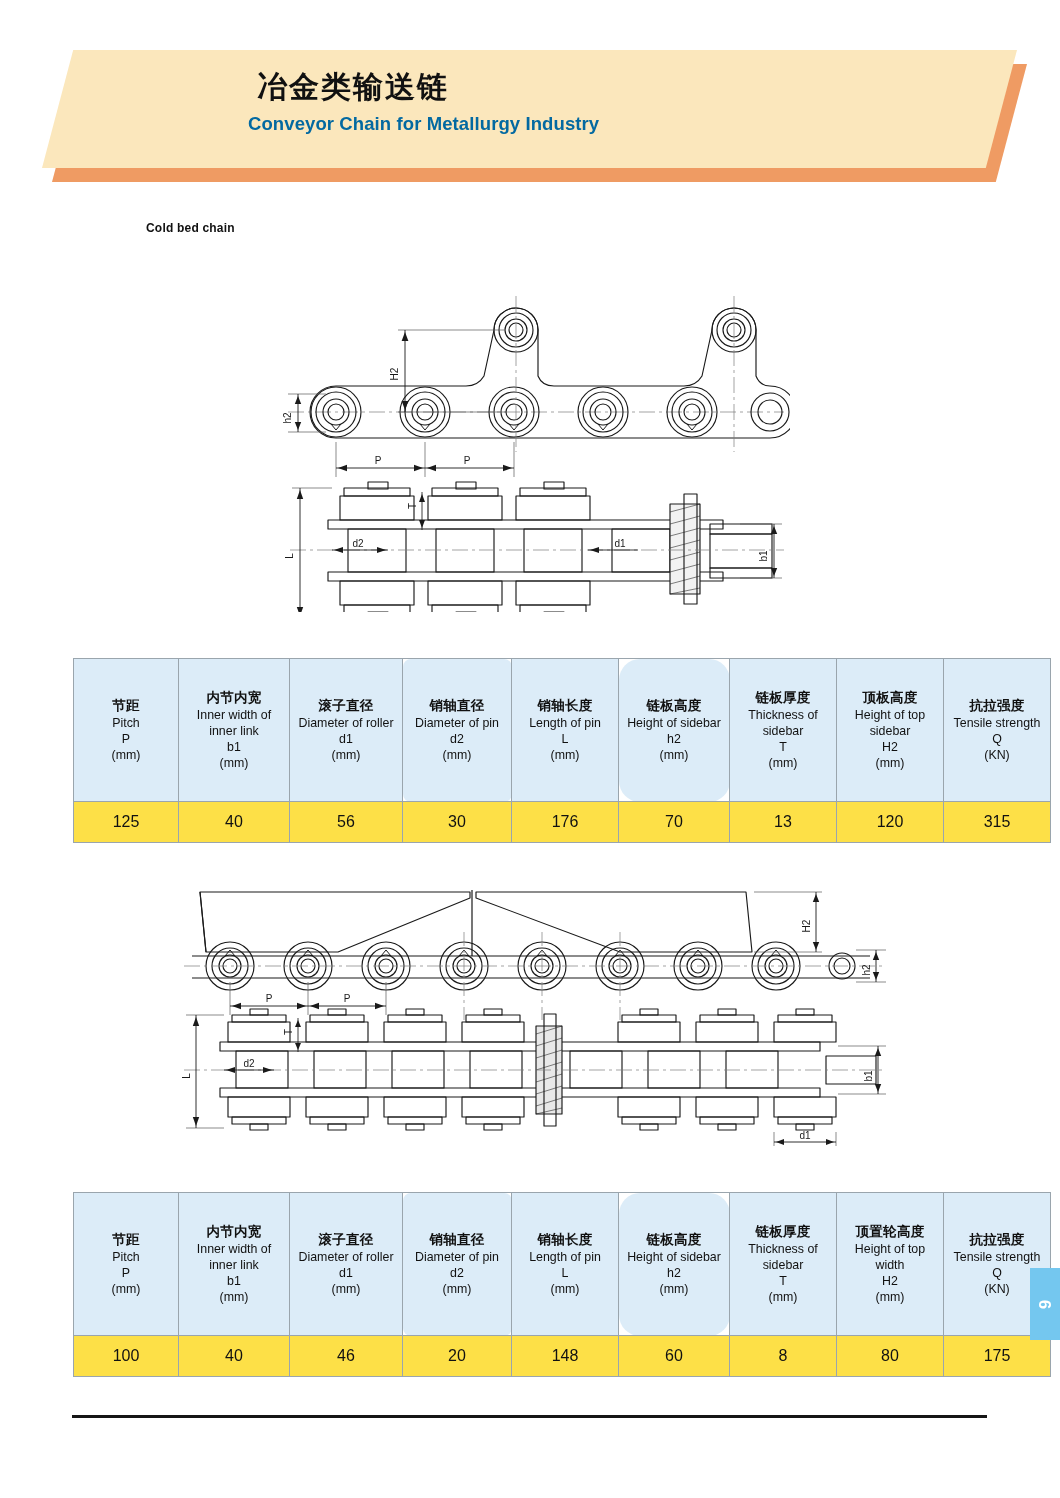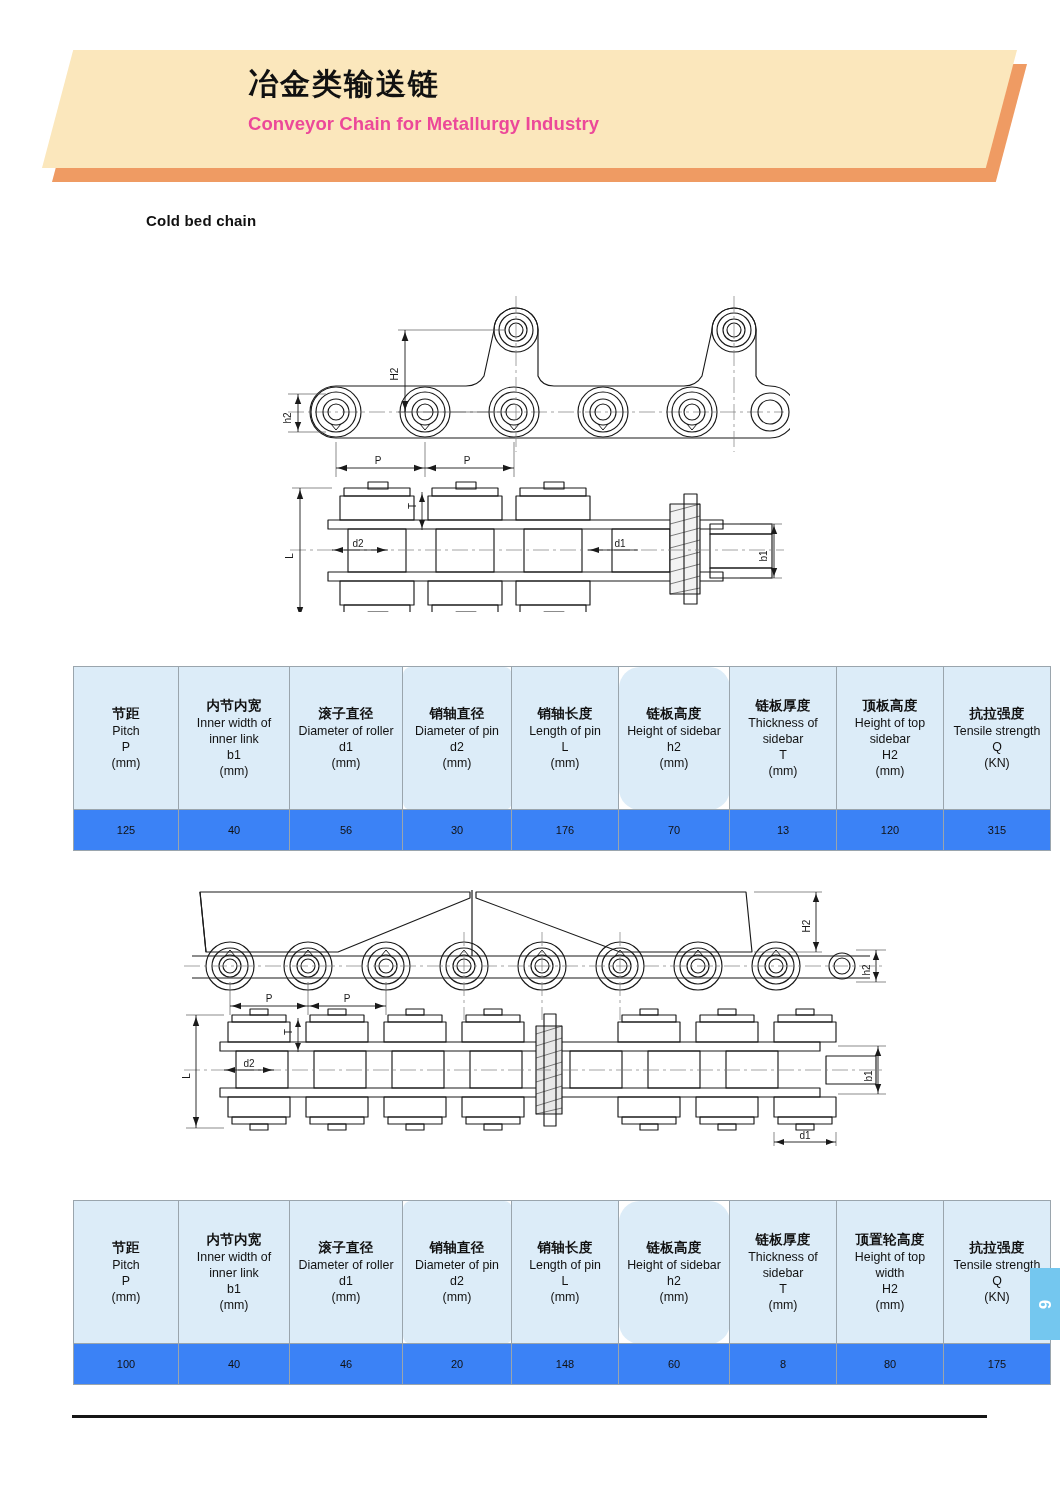--- a/index.html
+++ b/index.html
@@ -21,57 +21,56 @@
   }
   .banner-front{
     position:absolute;left:42px;top:4px;width:975px;height:118px;
     background:#fbe7bc;
     -webkit-clip-path:polygon(3.2% 0%, 100% 0%, 96.8% 100%, 0% 100%);
     clip-path:polygon(3.2% 0%, 100% 0%, 96.8% 100%, 0% 100%);
   }
   .banner-text{position:absolute;left:248px;top:22px;width:700px;}
   .banner-cn{
     font-size:30px;font-weight:bold;letter-spacing:2px;line-height:1.25;
-    font-family:Liberation Mono, monospace;color:#111;
+    font-family:Liberation Sans, sans-serif;color:#111;margin-left:9px;
   }
   .banner-en{
-    font-size:18.5px;font-weight:bold;line-height:1.3;margin-top:6px;color:#ec4899;
+    font-size:18.5px;font-weight:bold;line-height:1.3;margin-top:6px;color:#0369a1;
     letter-spacing:.1px;
   }
 
   
   .section-label{
-    position:absolute;left:146px;top:212px;
-    font-size:15px;font-weight:bold;color:#111;letter-spacing:.2px;
+    position:absolute;left:146px;top:221px;
+    font-size:12px;font-weight:bold;color:#111;letter-spacing:.2px;
   }
 
   
   .drawing{position:absolute;}
   .drawing svg{display:block;}
   #drawing-1{left:270px;top:272px;width:520px;height:340px;}
   #drawing-2{left:170px;top:870px;width:730px;height:280px;}
 
   
   .spec-table{
     position:absolute;border-collapse:collapse;table-layout:fixed;
     background:#fff;
-    margin-top:8px;
   }
   #spec-table-1{left:73px;top:658px;width:914px;}
   #spec-table-2{left:73px;top:1192px;width:914px;}
   .spec-table th,.spec-table td{
     border:1px solid #9aa5ad;
     text-align:center;vertical-align:middle;
     padding:2px 3px;
   }
   .spec-table thead th{
     background:#dcecf8;height:138px;font-weight:normal;
   }
   .spec-table tbody td{
-    background:#3b82f6;height:36px;font-size:11px;color:#111;
+    background:#fde047;height:36px;font-size:16px;color:#111;
   }
   .hdr-cn{
     display:block;font-size:13.5px;font-weight:bold;line-height:1.32;
     font-family:"DejaVu Sans","Liberation Sans",sans-serif;color:#111;
     letter-spacing:.3px;
   }
   .hdr-en{
     display:block;font-size:12.4px;line-height:1.3;color:#111;font-weight:normal;
   }
   .hdr-sym{display:block;font-size:12.4px;line-height:1.3;color:#111;}

